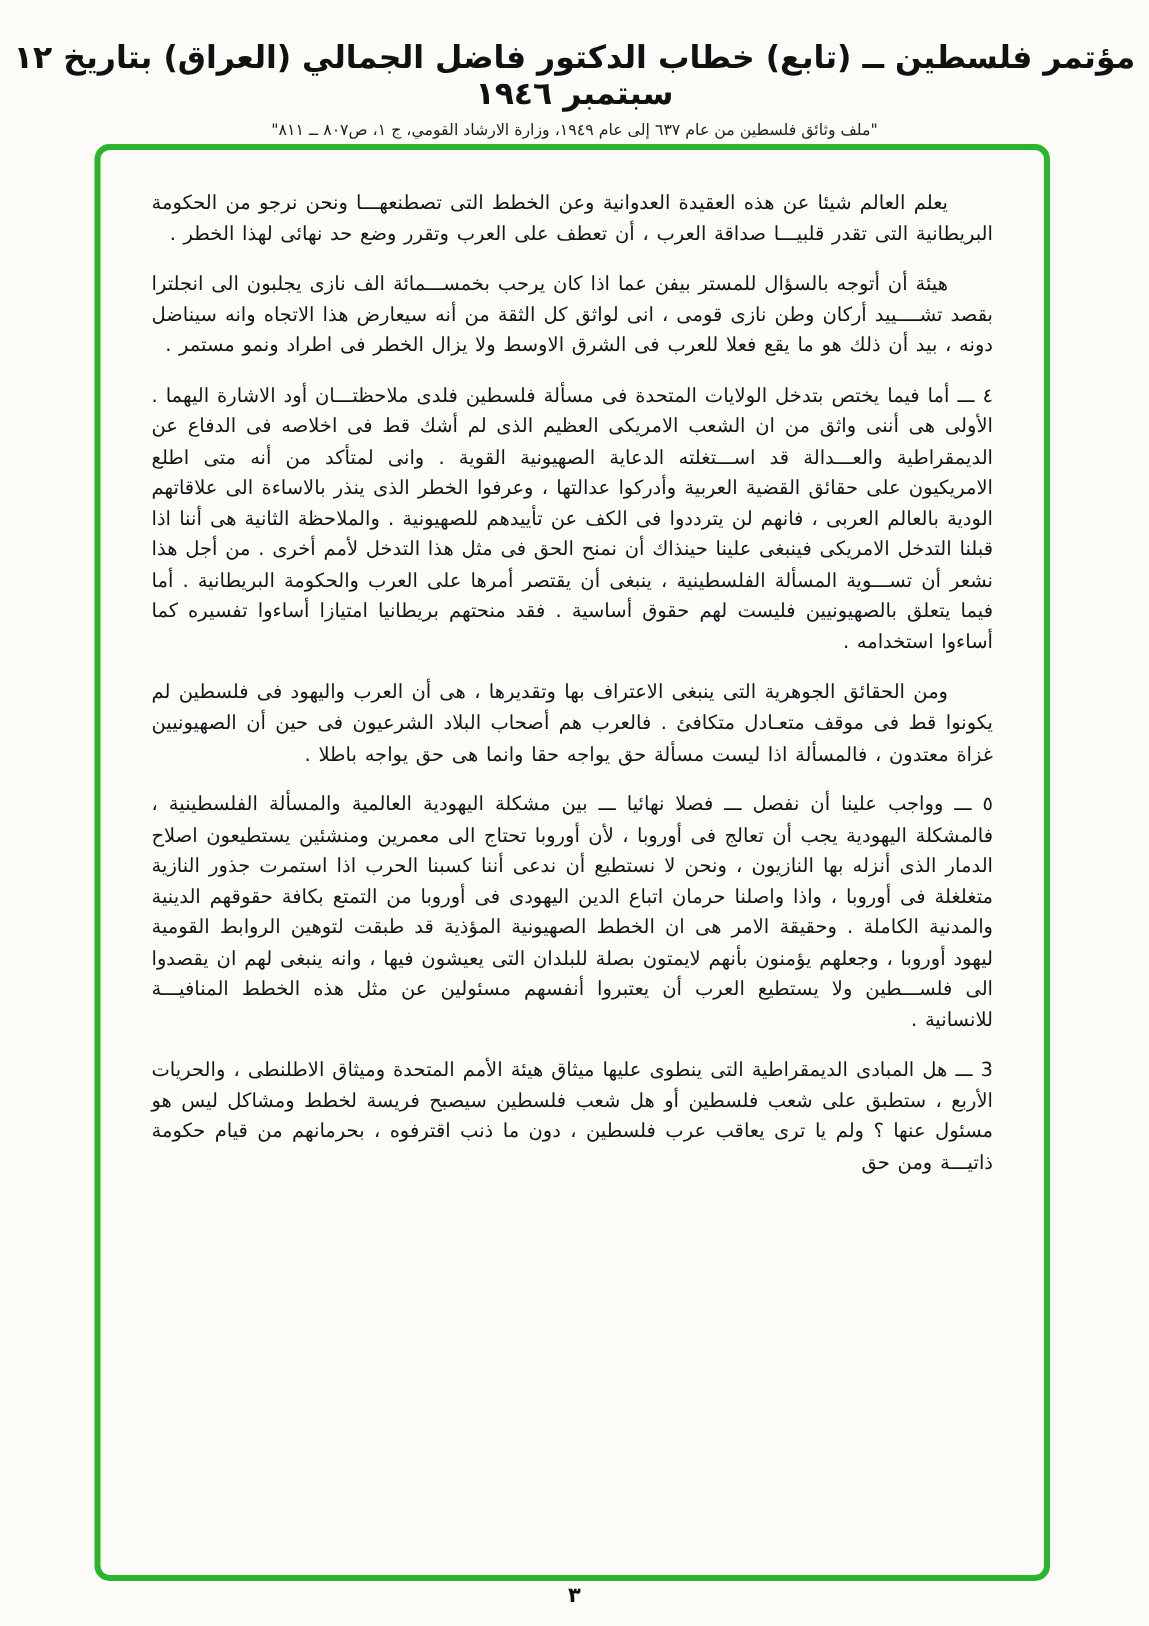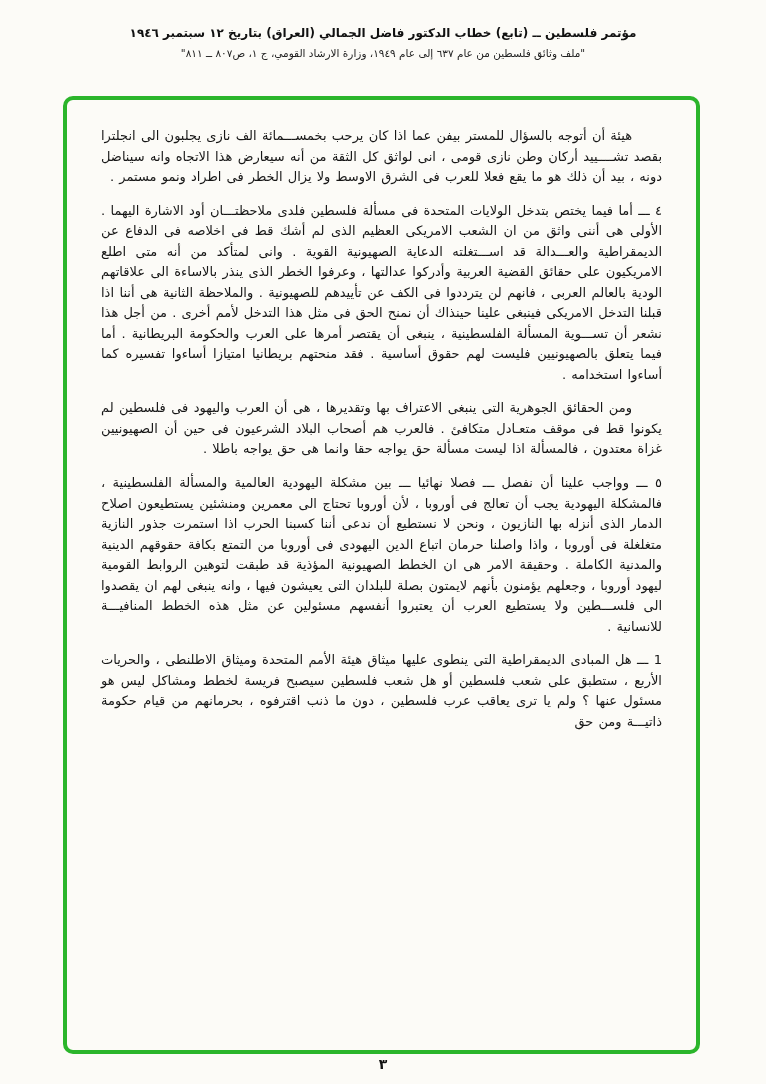--- a/index.html
+++ b/index.html
@@ -16,21 +16,21 @@
     overflow: hidden;
   }
   .doc-header {
     direction: rtl;
     text-align: center;
     padding-top: 26px;
     color: #111;
   }
   .doc-title {
     font-weight: bold;
-    font-size: 12px;
+    font-size: 21px;
     letter-spacing: 0.2px;
   }
   .doc-source {
     font-size: 10.5px;
     margin-top: 7px;
     color: #222;
   }
   .content-box {
     position: absolute;
     left: 63px;
@@ -71,23 +71,24 @@
 
 <div class="page" style="background: rgb(252, 251, 247);">
 
   <div class="doc-header">
     <div class="doc-title">مؤتمر فلسطين ــ (تابع) خطاب الدكتور فاضل الجمالي (العراق) بتاريخ ١٢ سبتمبر ١٩٤٦</div>
     <div class="doc-source">"ملف وثائق فلسطين من عام ٦٣٧ إلى عام ١٩٤٩، وزارة الارشاد القومي، ج ١، ص٨٠٧ ــ ٨١١"</div>
   </div>
 
   <div class="content-box" style="border-color: rgb(43, 181, 43);">
     <div>
+        <div class="para indent">يعلم العالم شيئا عن هذه العقيدة العدوانية وعن الخطط التى تصطنعهـــا ونحن نرجو من الحكومة البريطانية التى تقدر قلبيـــا صداقة العرب ، أن تعطف على العرب وتقرر وضع حد نهائى لهذا الخطر .</div>
         <div class="para indent">هيئة أن أتوجه بالسؤال للمستر بيفن عما اذا كان يرحب بخمســـمائة الف نازى يجلبون الى انجلترا بقصد تشــــييد أركان وطن نازى قومى ، انى لواثق كل الثقة من أنه سيعارض هذا الاتجاه وانه سيناضل دونه ، بيد أن ذلك هو ما يقع فعلا للعرب فى الشرق الاوسط ولا يزال الخطر فى اطراد ونمو مستمر .</div>
         <div class="para">٤ ـــ أما فيما يختص بتدخل الولايات المتحدة فى مسألة فلسطين فلدى ملاحظتـــان أود الاشارة اليهما . الأولى هى أننى واثق من ان الشعب الامريكى العظيم الذى لم أشك قط فى اخلاصه فى الدفاع عن الديمقراطية والعـــدالة قد اســـتغلته الدعاية الصهيونية القوية . وانى لمتأكد من أنه متى اطلع الامريكيون على حقائق القضية العربية وأدركوا عدالتها ، وعرفوا الخطر الذى ينذر بالاساءة الى علاقاتهم الودية بالعالم العربى ، فانهم لن يترددوا فى الكف عن تأييدهم للصهيونية . والملاحظة الثانية هى أننا اذا قبلنا التدخل الامريكى فينبغى علينا حينذاك أن نمنح الحق فى مثل هذا التدخل لأمم أخرى . من أجل هذا نشعر أن تســـوية المسألة الفلسطينية ، ينبغى أن يقتصر أمرها على العرب والحكومة البريطانية . أما فيما يتعلق بالصهيونيين فليست لهم حقوق أساسية . فقد منحتهم بريطانيا امتيازا أساءوا تفسيره كما أساءوا استخدامه .</div>
         <div class="para indent">ومن الحقائق الجوهرية التى ينبغى الاعتراف بها وتقديرها ، هى أن العرب واليهود فى فلسطين لم يكونوا قط فى موقف متعـادل متكافئ . فالعرب هم أصحاب البلاد الشرعيون فى حين أن الصهيونيين غزاة معتدون ، فالمسألة اذا ليست مسألة حق يواجه حقا وانما هى حق يواجه باطلا .</div>
         <div class="para">٥ ـــ وواجب علينا أن نفصل ـــ فصلا نهائيا ـــ بين مشكلة اليهودية العالمية والمسألة الفلسطينية ، فالمشكلة اليهودية يجب أن تعالج فى أوروبا ، لأن أوروبا تحتاج الى معمرين ومنشئين يستطيعون اصلاح الدمار الذى أنزله بها النازيون ، ونحن لا نستطيع أن ندعى أننا كسبنا الحرب اذا استمرت جذور النازية متغلغلة فى أوروبا ، واذا واصلنا حرمان اتباع الدين اليهودى فى أوروبا من التمتع بكافة حقوقهم الدينية والمدنية الكاملة . وحقيقة الامر هى ان الخطط الصهيونية المؤذية قد طبقت لتوهين الروابط القومية ليهود أوروبا ، وجعلهم يؤمنون بأنهم لايمتون بصلة للبلدان التى يعيشون فيها ، وانه ينبغى لهم ان يقصدوا الى فلســـطين ولا يستطيع العرب أن يعتبروا أنفسهم مسئولين عن مثل هذه الخطط المنافيـــة للانسانية .</div>
-        <div class="para">1 ـــ هل المبادى الديمقراطية التى ينطوى عليها ميثاق هيئة الأمم المتحدة وميثاق الاطلنطى ، والحريات الأربع ، ستطبق على شعب فلسطين أو هل شعب فلسطين سيصبح فريسة لخطط ومشاكل ليس هو مسئول عنها ؟ ولم يا ترى يعاقب عرب فلسطين ، دون ما ذنب اقترفوه ، بحرمانهم من قيام حكومة ذاتيـــة ومن حق</div>
+        <div class="para">3 ـــ هل المبادى الديمقراطية التى ينطوى عليها ميثاق هيئة الأمم المتحدة وميثاق الاطلنطى ، والحريات الأربع ، ستطبق على شعب فلسطين أو هل شعب فلسطين سيصبح فريسة لخطط ومشاكل ليس هو مسئول عنها ؟ ولم يا ترى يعاقب عرب فلسطين ، دون ما ذنب اقترفوه ، بحرمانهم من قيام حكومة ذاتيـــة ومن حق</div>
       </div>
   </div>
 
   <div class="page-num">٣</div>
 
 </div>
 
 </body></html>

